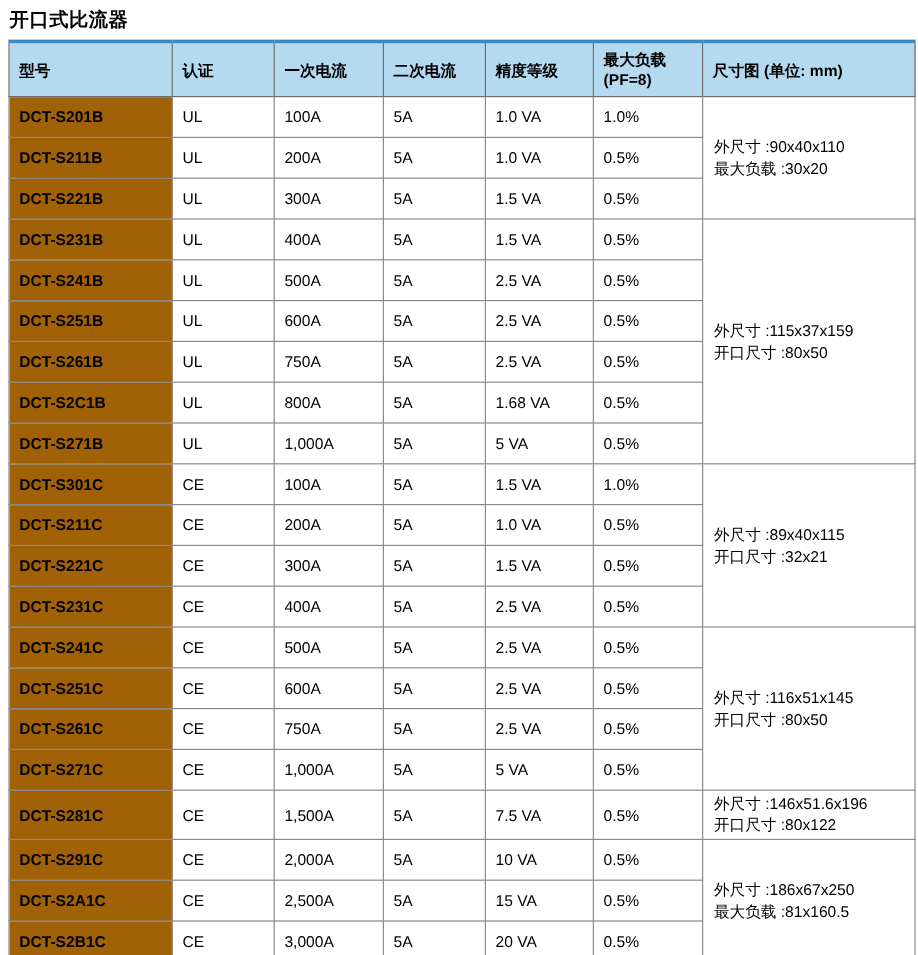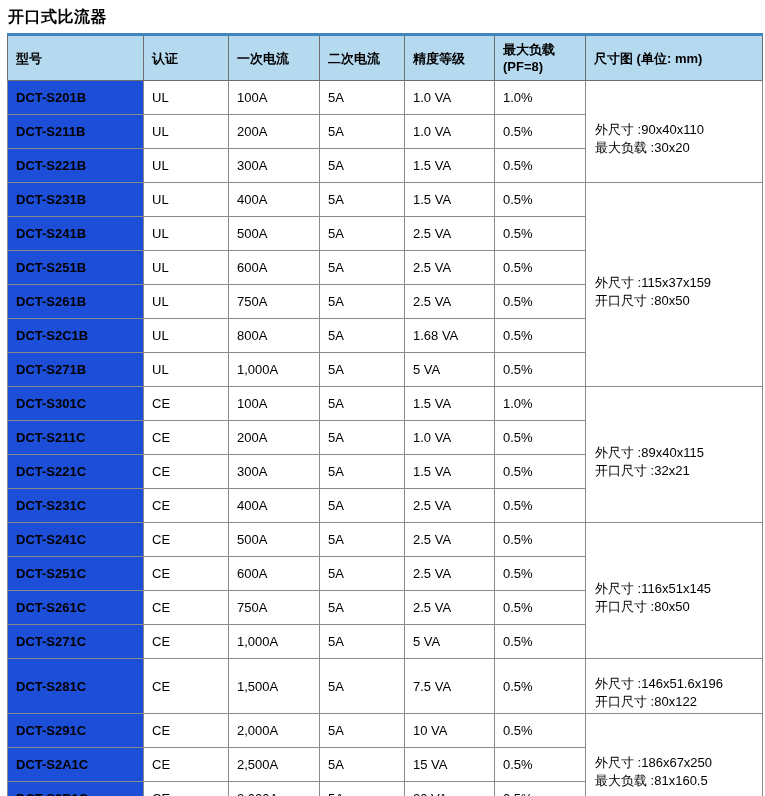--- a/index.html
+++ b/index.html
@@ -35,26 +35,26 @@
     line-height: 17px;
   }
   .spec td {
     border: 1px solid #8a8a8a;
     height: 34px;
     padding: 0 8px;
     vertical-align: middle;
     background: #ffffff;
   }
   .spec td.model {
-    background: #1d4ed8;
+    background: #a16207;
     font-weight: bold;
   }
   .spec td.dim {
     line-height: 18px;
-    padding: 16px 6px 2px 9px;
+    padding: 2px 6px 2px 9px;
   }
 </style>
 </head>
 <body>
 
 <div class="page-title">开口式比流器</div>
 
 <table class="spec">
   <colgroup>
     <col style="width:136px">

